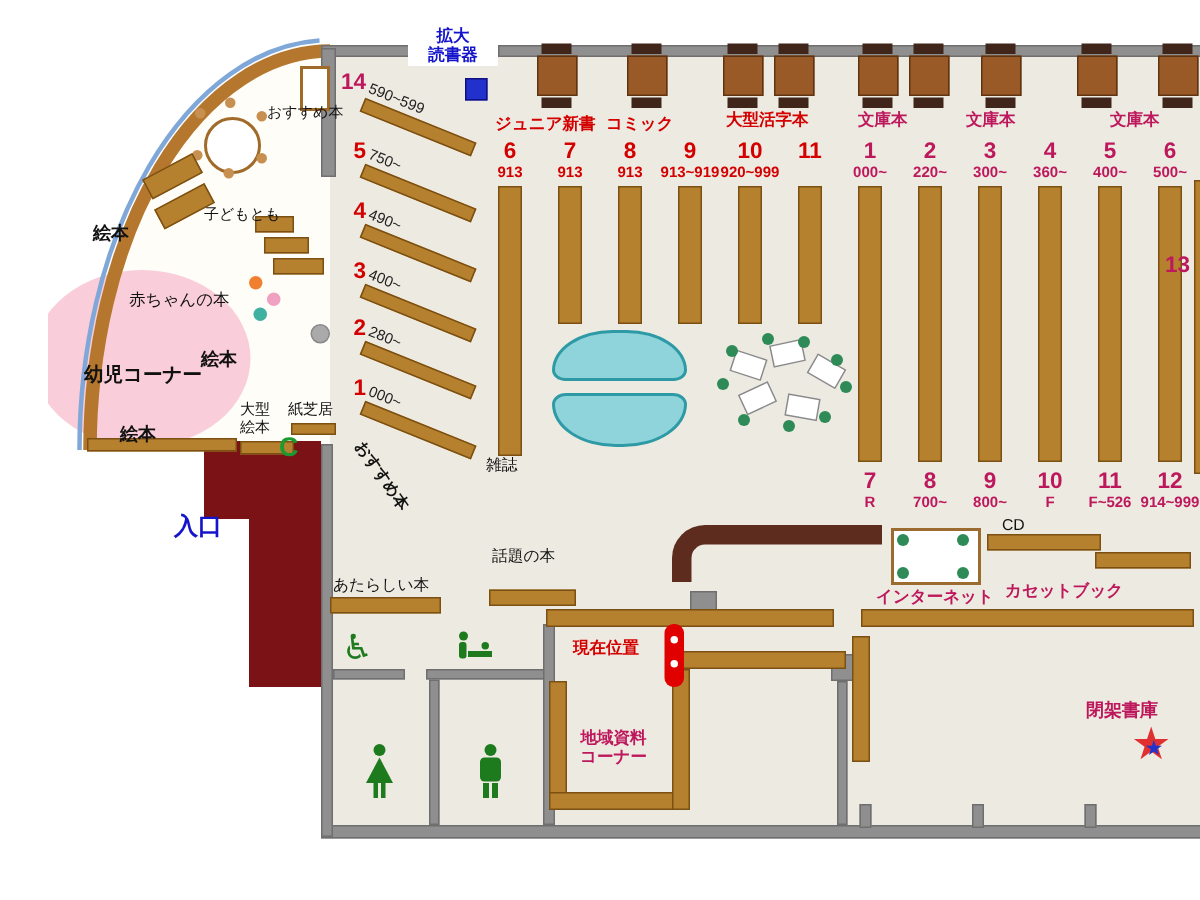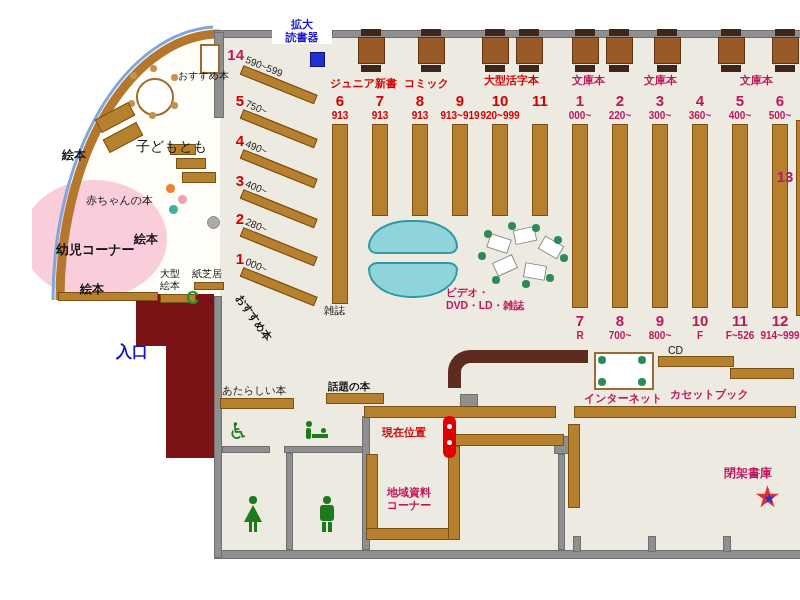--- a/index.html
+++ b/index.html
@@ -205,22 +205,20 @@
   <div class="a gdot" style="left:500px;top:224px;"></div>
   <div class="a gdot" style="left:522px;top:236px;"></div>
   <div class="a gdot" style="left:528px;top:254px;"></div>
   <div class="a gdot" style="left:514px;top:274px;"></div>
   <div class="a gdot" style="left:490px;top:280px;"></div>
   <div class="a gdot" style="left:460px;top:276px;"></div>
   <div class="a gdot" style="left:446px;top:252px;"></div>
 
   <div class="a lbl small" style="left:292px;top:304px;">雑誌</div>
   <div class="a lbl small b" style="left:212px;top:292px;transform:rotate(55deg);transform-origin:0 0;">おすすめ本</div>
-  <div class="a lbl preline b green" style="left:414px;top:286px;font-size:10.5px;">ビデオ・
-DVD・LD・雑誌</div>
 
   <div class="a" style="left:104px;top:78px;width:34px;height:34px;background:#fff;border:2px solid #a06a28;border-radius:50%;"></div>
   <div class="a tdot" style="left:98px;top:72px;"></div>
   <div class="a tdot" style="left:118px;top:65px;"></div>
   <div class="a tdot" style="left:139px;top:74px;"></div>
   <div class="a tdot" style="left:96px;top:100px;"></div>
   <div class="a tdot" style="left:117px;top:112px;"></div>
   <div class="a tdot" style="left:139px;top:102px;"></div>
   <div class="a shelf" style="left:64px;top:110px;width:38px;height:15px;transform:rotate(-28deg);"></div>
   <div class="a shelf" style="left:72px;top:130px;width:38px;height:15px;transform:rotate(-28deg);"></div>
@@ -231,21 +229,21 @@
   <div class="a dot" style="left:146px;top:195px;width:9px;height:9px;background:#f0a0c0;"></div>
   <div class="a dot" style="left:137px;top:205px;width:9px;height:9px;background:#40b0a0;"></div>
   <div class="a dot" style="left:175px;top:216px;width:11px;height:11px;background:#aaa;border:1px solid #888;"></div>
   <div class="a" style="left:168px;top:44px;width:16px;height:26px;background:#fff;border:2px solid #a06a28;"></div>
   <div class="a shelf" style="left:26px;top:292px;width:100px;height:9px;"></div>
   <div class="a shelf" style="left:128px;top:294px;width:36px;height:9px;"></div>
   <div class="a shelf" style="left:162px;top:282px;width:30px;height:8px;"></div>
   <div class="a lbl b" style="left:154px;top:288px;font-size:18px;color:#1a9a30;">C</div>
 
   <div class="a lbl small" style="left:146px;top:70px;font-size:10px;">おすすめ本</div>
-  <div class="a lbl small" style="left:104px;top:138px;font-size:14px;">子どもとも</div>
+  <div class="a lbl small" style="left:104px;top:138px;font-size:10px;">子どもとも</div>
   <div class="a lbl small" style="left:54px;top:194px;font-size:11px;text-align:right;">赤ちゃんの本</div>
   <div class="a lbl b" style="left:24px;top:242px;font-size:13px;">幼児コーナー</div>
   <div class="a lbl b" style="left:30px;top:148px;font-size:12px;">絵本</div>
   <div class="a lbl b" style="left:102px;top:232px;font-size:12px;">絵本</div>
   <div class="a lbl b" style="left:48px;top:282px;font-size:12px;">絵本</div>
   <div class="a lbl preline" style="left:128px;top:268px;font-size:10px;line-height:1.15;">大型
 絵本</div>
   <div class="a lbl" style="left:160px;top:268px;font-size:10px;">紙芝居</div>
 
   <div class="a lbl b blue" style="left:84px;top:342px;font-size:16px;">入口</div>
@@ -269,21 +267,21 @@
   <div class="a gdot" style="left:606px;top:356px;"></div>
   <div class="a gdot" style="left:566px;top:378px;"></div>
   <div class="a gdot" style="left:606px;top:378px;"></div>
 
   <div class="a" style="left:411px;top:416px;width:13px;height:42px;background:#e00000;border-radius:6px;">
     <div style="position:absolute;left:4px;top:8px;width:5px;height:5px;background:#fff;border-radius:50%;"></div>
     <div style="position:absolute;left:4px;top:24px;width:5px;height:5px;background:#fff;border-radius:50%;"></div>
   </div>
 
   <div class="a lbl small" style="left:190px;top:384px;">あたらしい本</div>
-  <div class="a lbl small" style="left:296px;top:380px;font-weight:bold;">話題の本</div>
+  <div class="a lbl small" style="left:296px;top:365px;">話題の本</div>
   <div class="a lbl b red" style="left:350px;top:426px;font-size:11px;">現在位置</div>
   <div class="a lbl preline b green c" style="left:342px;top:486px;width:70px;font-size:11px;">地域資料
 コーナー</div>
   <div class="a lbl small" style="left:636px;top:344px;">CD</div>
   <div class="a lbl b green" style="left:552px;top:392px;font-size:11px;">インターネット</div>
   <div class="a lbl b green" style="left:638px;top:388px;font-size:11px;">カセットブック</div>
   <div class="a lbl b green" style="left:692px;top:466px;font-size:12px;font-family:Liberation Serif, serif;">閉架書庫</div>
 
   <div class="a" style="left:722px;top:482px;width:34px;height:34px;">
     <span style="position:absolute;left:0;top:0;font-size:30px;color:#e03030;line-height:1;">★</span>

